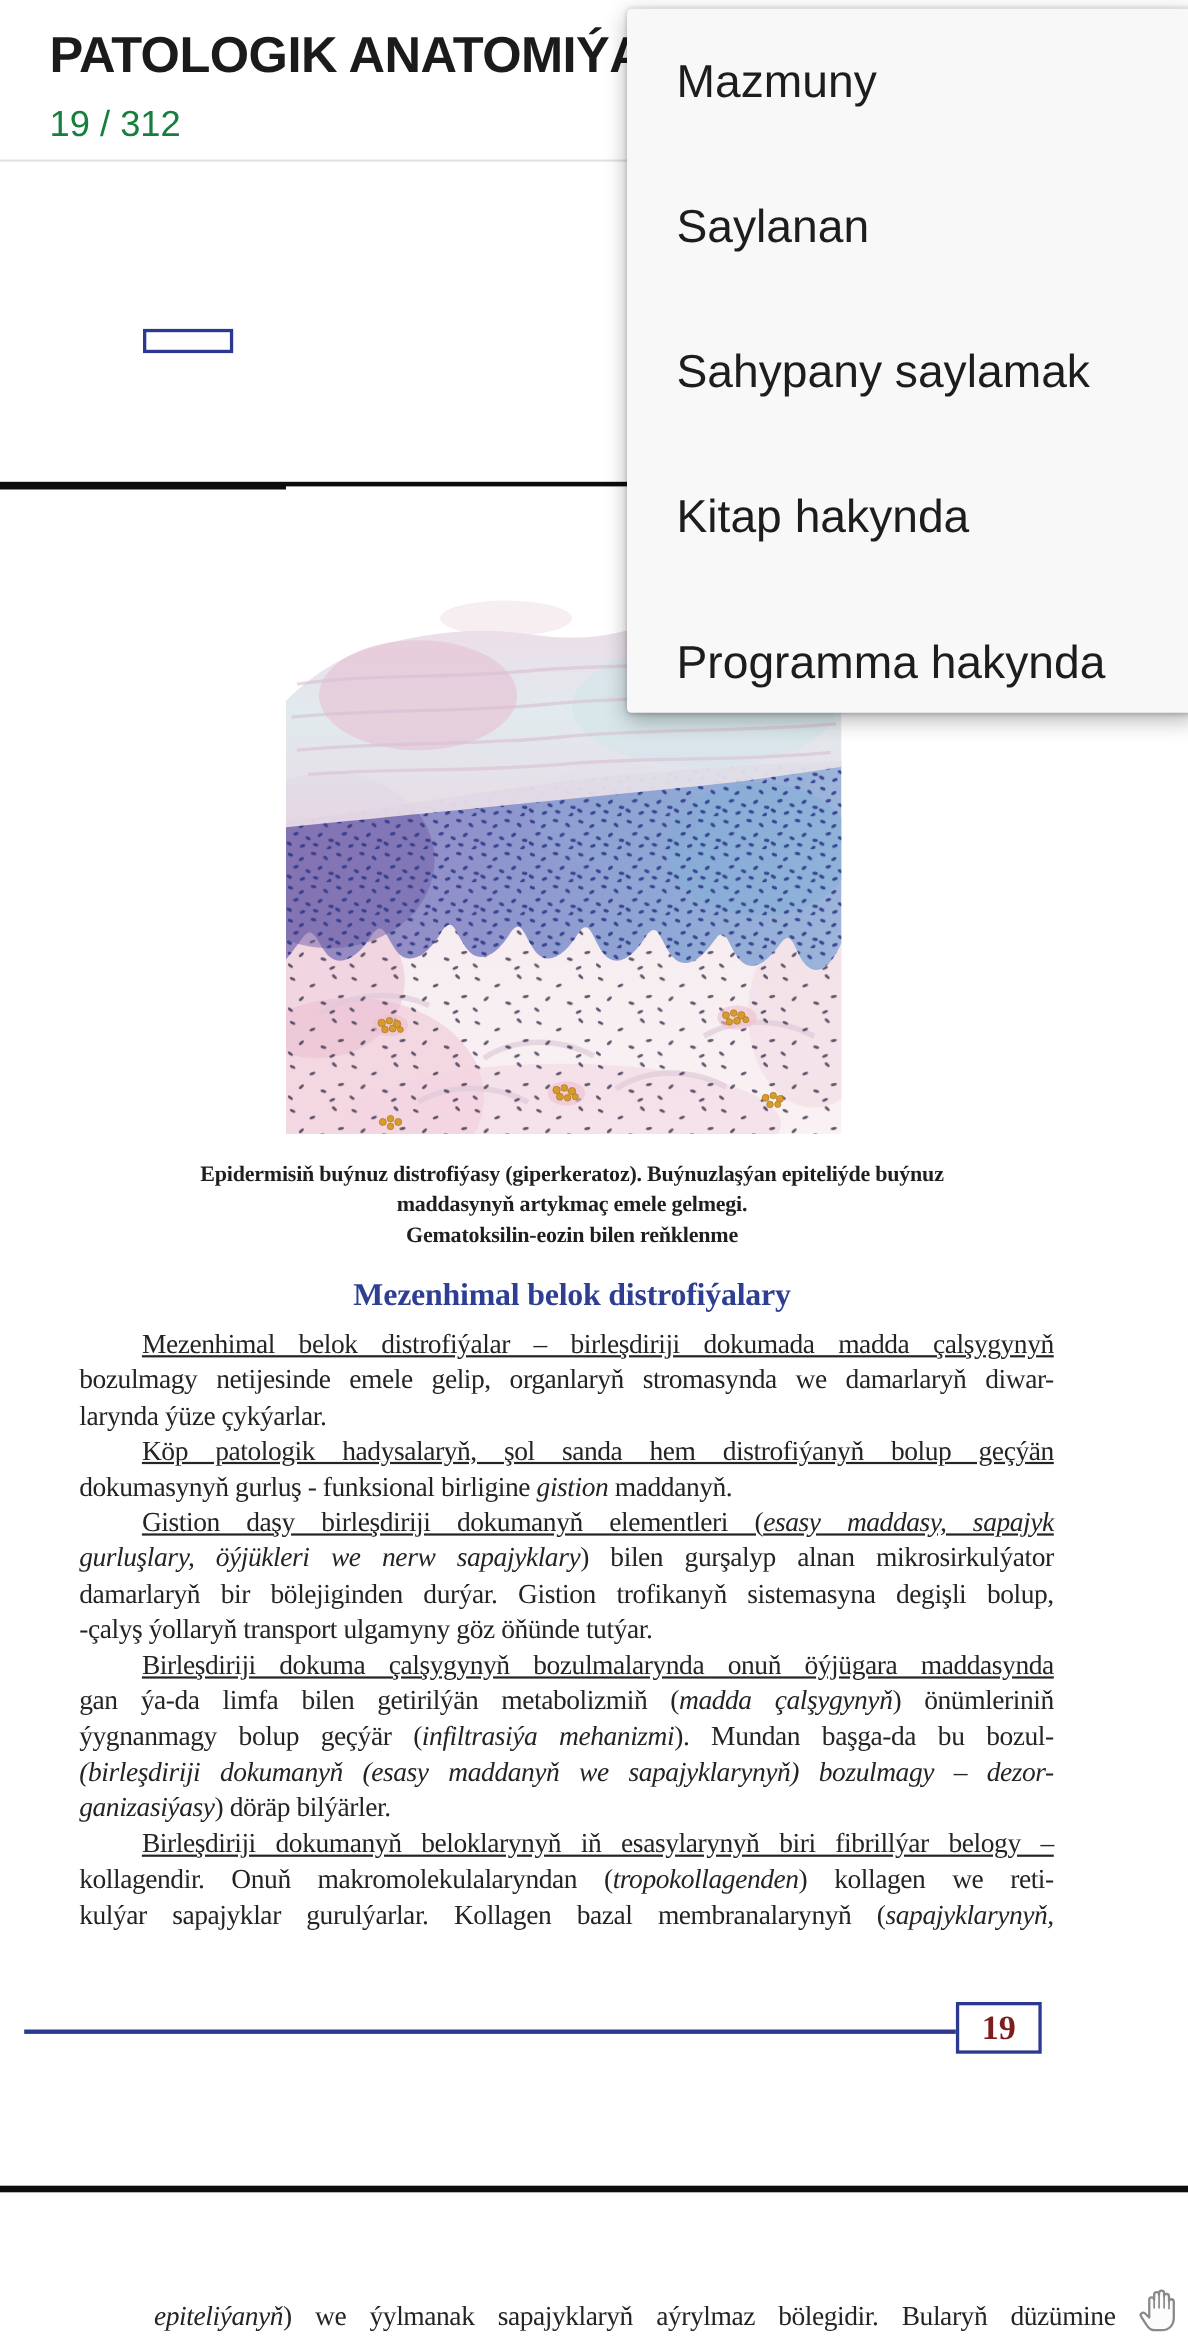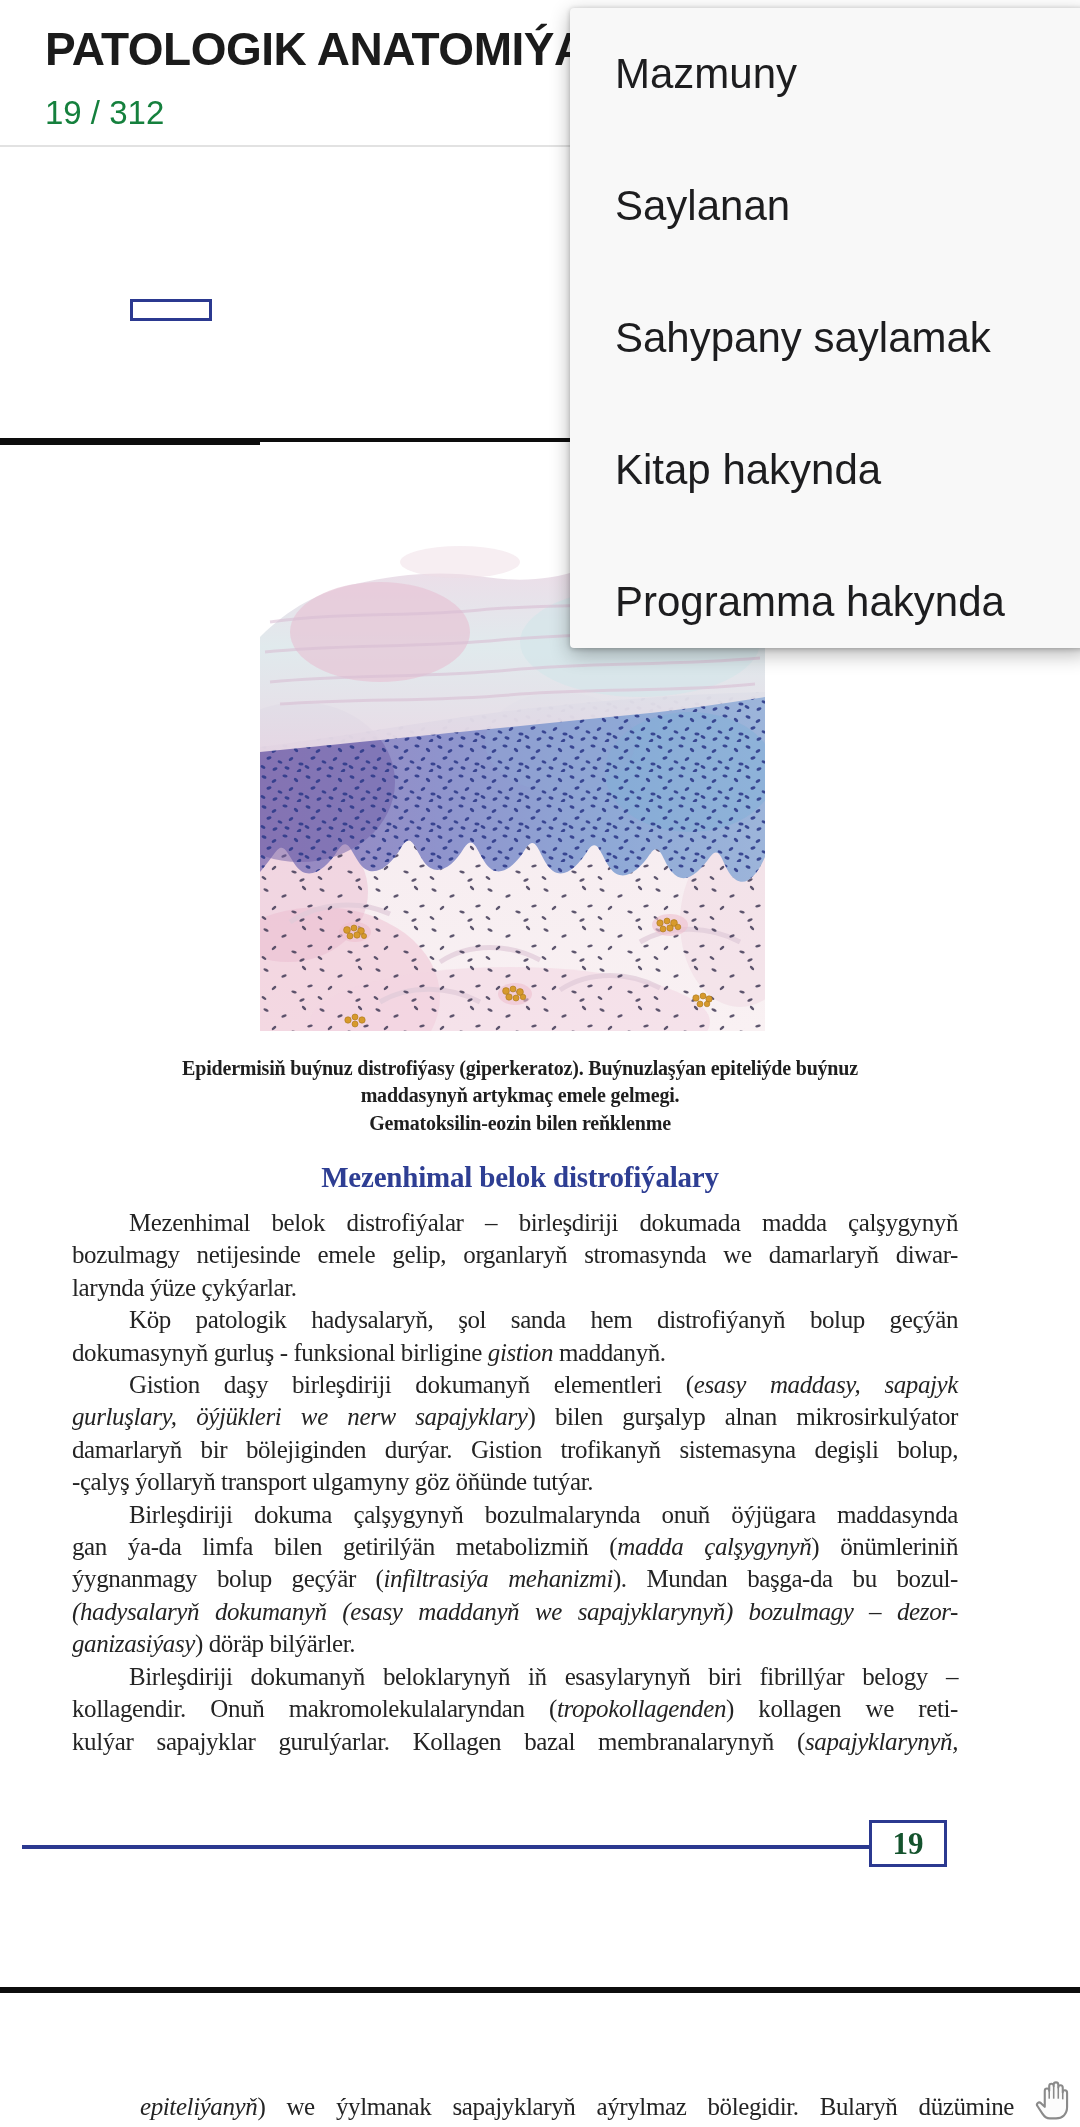--- a/index.html
+++ b/index.html
@@ -18,36 +18,36 @@
   .menu-item{height:132px;display:flex;align-items:center;padding-left:45px;
         font-size:42px;color:#1d1d1f;cursor:pointer;white-space:nowrap;}
   
   .reader{position:absolute;left:0;top:145px;width:1080px;height:1982px;background:#fff;}
   .rule-black{position:absolute;left:0;width:1080px;height:7px;background:#0d0d0d;}
   .pagebox{position:absolute;border:3px solid #2b3990;background:#fff;}
   .pagebox-top{left:130px;top:154px;width:76px;height:16px;}
   .pagebox-bottom{left:869px;top:1675px;width:72px;height:41px;
         display:flex;align-items:center;justify-content:center;}
   .pagebox-bottom span{font-family:"Liberation Serif", serif;font-weight:bold;
-        font-size:31px;color:#14532d;}
+        font-size:31px;color:#7f1d1d;}
   .footer-line{position:absolute;left:22px;top:1700px;width:847px;height:4px;background:#2b3990;}
   .figure{position:absolute;left:260px;top:297px;width:505px;height:589px;}
   .caption{position:absolute;left:90px;top:910px;width:860px;text-align:center;
         font-family:"Liberation Serif", serif;font-weight:bold;font-size:20px;
         line-height:27.4px;color:#1f1f1f;letter-spacing:-0.2px;}
   .bluehead{position:absolute;left:90px;top:1016px;width:860px;text-align:center;
         font-family:"Liberation Serif", serif;font-weight:bold;font-size:29px;
         color:#2e3e93;letter-spacing:-0.2px;}
   .textblock{position:absolute;font-family:"Liberation Serif", serif;font-size:25px;
         line-height:32.4px;color:#242424;letter-spacing:-0.4px;}
   .tb-top{left:72px;top:1062px;width:886px;}
   .tb-bottom{left:140px;top:1946px;width:874px;}
   .tl{text-align:justify;text-align-last:justify;white-space:nowrap;}
   .tl.last{text-align-last:left;}
-  .tl.ind{text-indent:57px;}
+  .tl.ind{text-indent:57px;text-decoration:underline;}
   .tl i{font-style:italic;}
   .hand{position:absolute;left:1034px;top:2076px;width:42px;height:48px;z-index:6;}
 </style>
 </head>
 <body>
 
 <div class="reader">
 
   <div class="pagebox pagebox-top"></div>
 
@@ -209,21 +209,21 @@
       <div class="tl last"><span>larynda ýüze çykýarlar.</span></div>
       <div class="tl ind"><span>Köp patologik hadysalaryň, şol sanda hem distrofiýanyň bolup geçýän</span></div>
       <div class="tl last"><span>dokumasynyň gurluş - funksional birligine </span><i>gistion</i><span> maddanyň.</span></div>
       <div class="tl ind"><span>Gistion daşy birleşdiriji dokumanyň elementleri (</span><i>esasy maddasy, sapajyk</i></div>
       <div class="tl"><i>gurluşlary, öýjükleri we nerw sapajyklary</i><span>) bilen gurşalyp alnan mikrosirkulýator</span></div>
       <div class="tl"><span>damarlaryň bir bölejiginden durýar. Gistion trofikanyň sistemasyna degişli bolup,</span></div>
       <div class="tl last"><span>-çalyş ýollaryň transport ulgamyny göz öňünde tutýar.</span></div>
       <div class="tl ind"><span>Birleşdiriji dokuma çalşygynyň bozulmalarynda onuň öýjügara maddasynda</span></div>
       <div class="tl"><span>gan ýa-da limfa bilen getirilýän metabolizmiň (</span><i>madda çalşygynyň</i><span>) önümleriniň</span></div>
       <div class="tl"><span>ýygnanmagy bolup geçýär (</span><i>infiltrasiýa mehanizmi</i><span>). Mundan başga-da bu bozul-</span></div>
-      <div class="tl"><i>(hadysalaryň dokumanyň (esasy maddanyň we sapajyklarynyň) bozulmagy – dezor-</i></div>
+      <div class="tl"><i>(birleşdiriji dokumanyň (esasy maddanyň we sapajyklarynyň) bozulmagy – dezor-</i></div>
       <div class="tl last"><i>ganizasiýasy</i><span>) döräp bilýärler.</span></div>
       <div class="tl ind"><span>Birleşdiriji dokumanyň beloklarynyň iň esasylarynyň biri fibrillýar belogy –</span></div>
       <div class="tl"><span>kollagendir. Onuň makromolekulalaryndan (</span><i>tropokollagenden</i><span>) kollagen we reti-</span></div>
       <div class="tl"><span>kulýar sapajyklar gurulýarlar. Kollagen bazal membranalarynyň (</span><i>sapajyklarynyň,</i></div>
     </div>
 
   <div class="footer-line"></div>
   <div class="pagebox pagebox-bottom">
     <span>19</span>
   </div>

